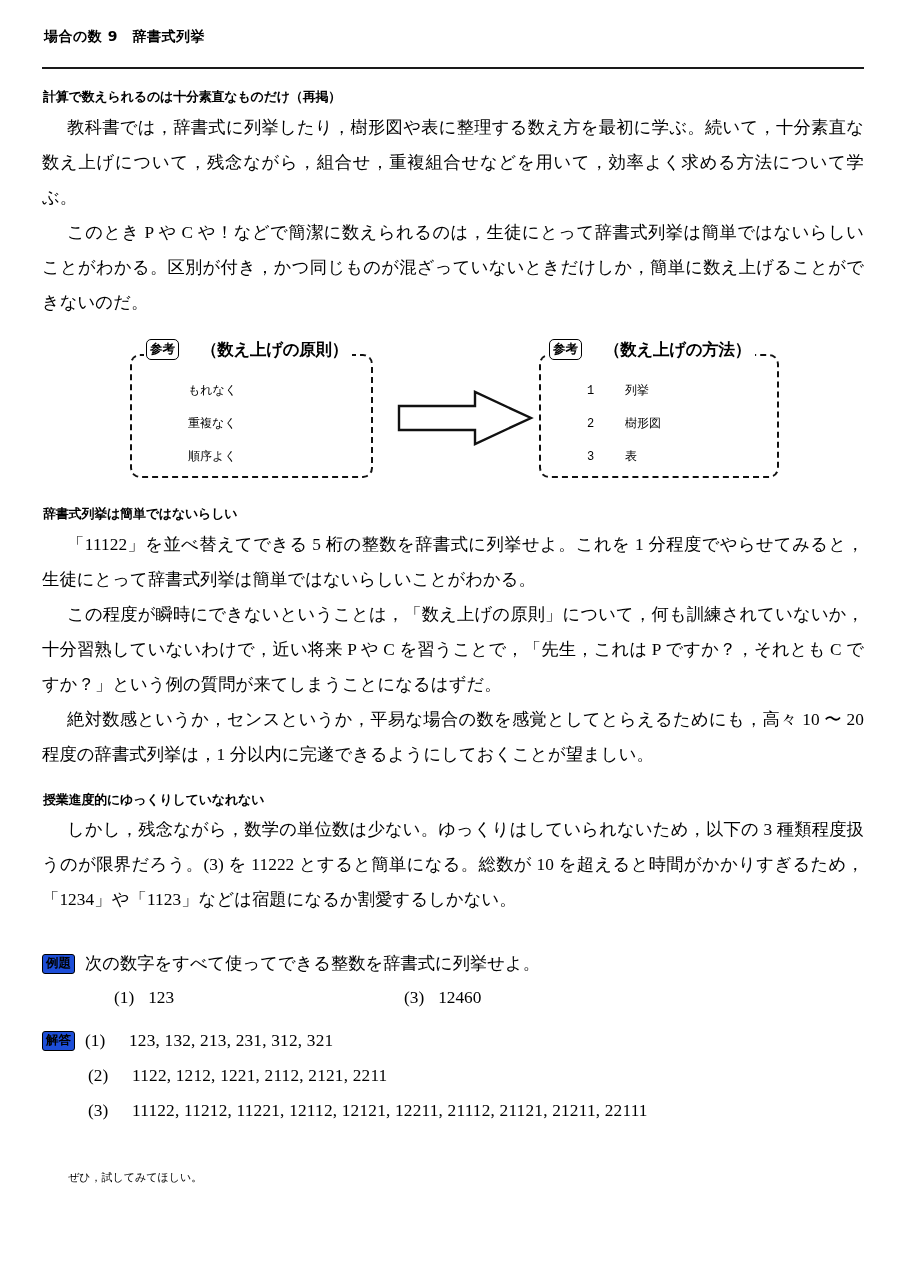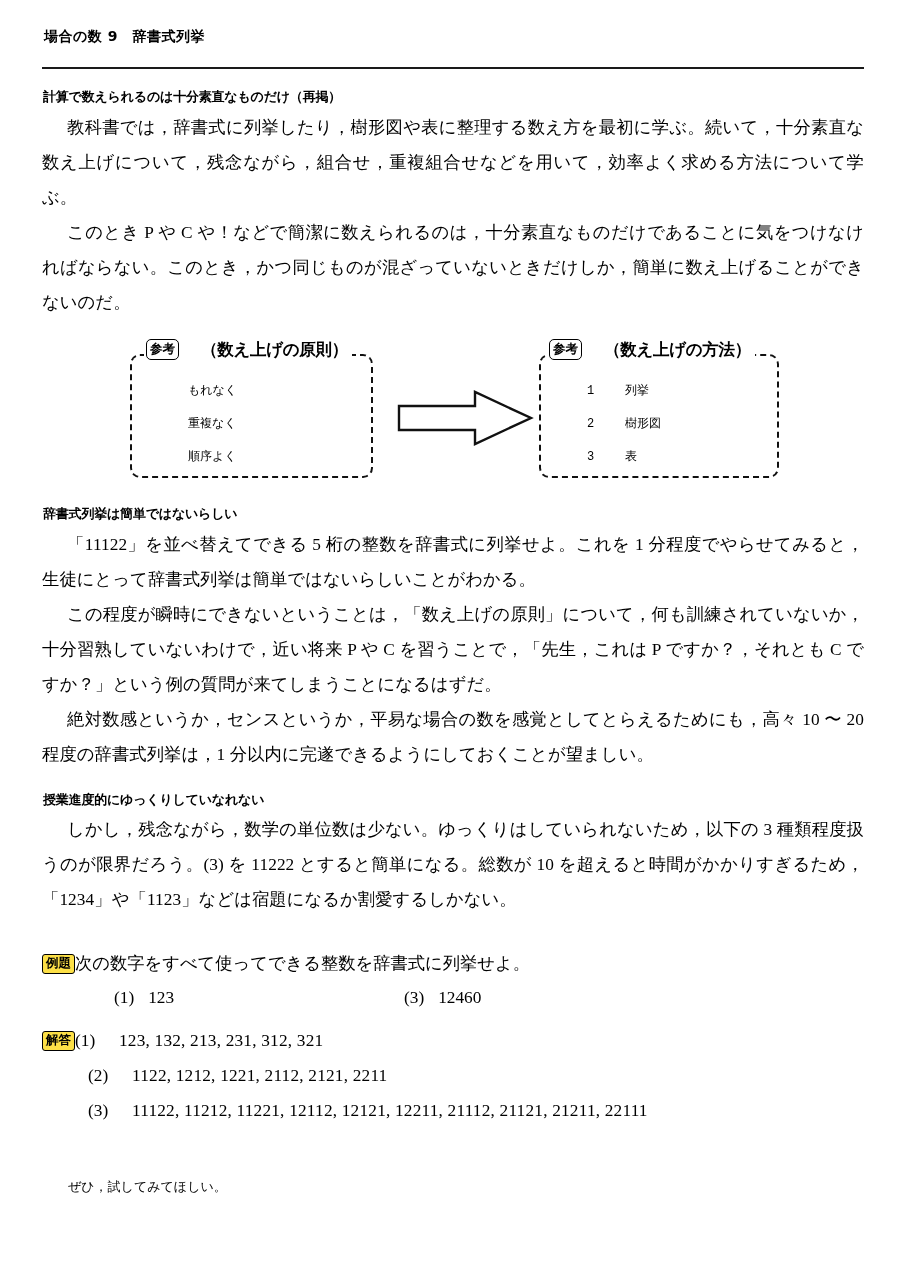--- a/index.html
+++ b/index.html
@@ -152,21 +152,22 @@
   }
   .ex-badge {
     display: inline-block;
     border: 1.6px solid #000;
     border-radius: 3px;
     font-family: "DejaVu Sans", "Liberation Sans", sans-serif;
     font-weight: bold;
     font-size: 12.5px;
     line-height: 1;
     padding: 2.5px 3px 3.5px 3px;
-    background: #fde047;
+    margin-right: 10px;
+    background: #1d4ed8;
     position: relative;
     top: -2px;
     flex: 0 0 auto;
   }
   .ex-badge-spacer {
     display: inline-block;
     width: 46px;
     flex: 0 0 auto;
   }
   .ex-items {
@@ -190,38 +191,38 @@
     line-height: 35px;
   }
   .ans-idx {
     display: inline-block;
     width: 44px;
     flex: 0 0 auto;
   }
   .ans-vals { letter-spacing: 0.2px; }
 
   .closing {
-    margin-top: 42px;
-    font-size: 13px;
+    margin-top: 32px;
+    font-size: 11px;
     line-height: 34px;
     padding-left: 26px;
   }
 </style>
 </head>
 <body>
 
 <div class="page">
   <div class="content">
 
     <h1 class="doc-title">場合の数 9　辞書式列挙</h1>
     <hr class="title-rule">
 
     <h2 class="sec-head">計算で数えられるのは十分素直なものだけ（再掲）</h2>
     <p class="para indent">教科書では，辞書式に列挙したり，樹形図や表に整理する数え方を最初に学ぶ。続いて，十分素直な数え上げについて，残念ながら，組合せ，重複組合せなどを用いて，効率よく求める方法について学ぶ。</p>
-    <p class="para indent">このとき P や C や！などで簡潔に数えられるのは，十分素直なものだけであることに気をつけなければならない。このとき，かつ同じものが混ざっていないときだけしか，簡単に数え上げることができないのだ。</p>
+    <p class="para indent">このとき P や C や！などで簡潔に数えられるのは，生徒にとって辞書式列挙は簡単ではないらしいことがわかる。区別が付き，かつ同じものが混ざっていないときだけしか，簡単に数え上げることができないのだ。</p>
 
     <div class="boxes-row">
 
       <div class="refbox left">
         <div class="refbox-header">
           <span class="badge">参考</span>
           <span class="refbox-title">（数え上げの原則）</span>
         </div>
         <div class="refbox-body">
           <span class="ref-line">もれなく</span>

